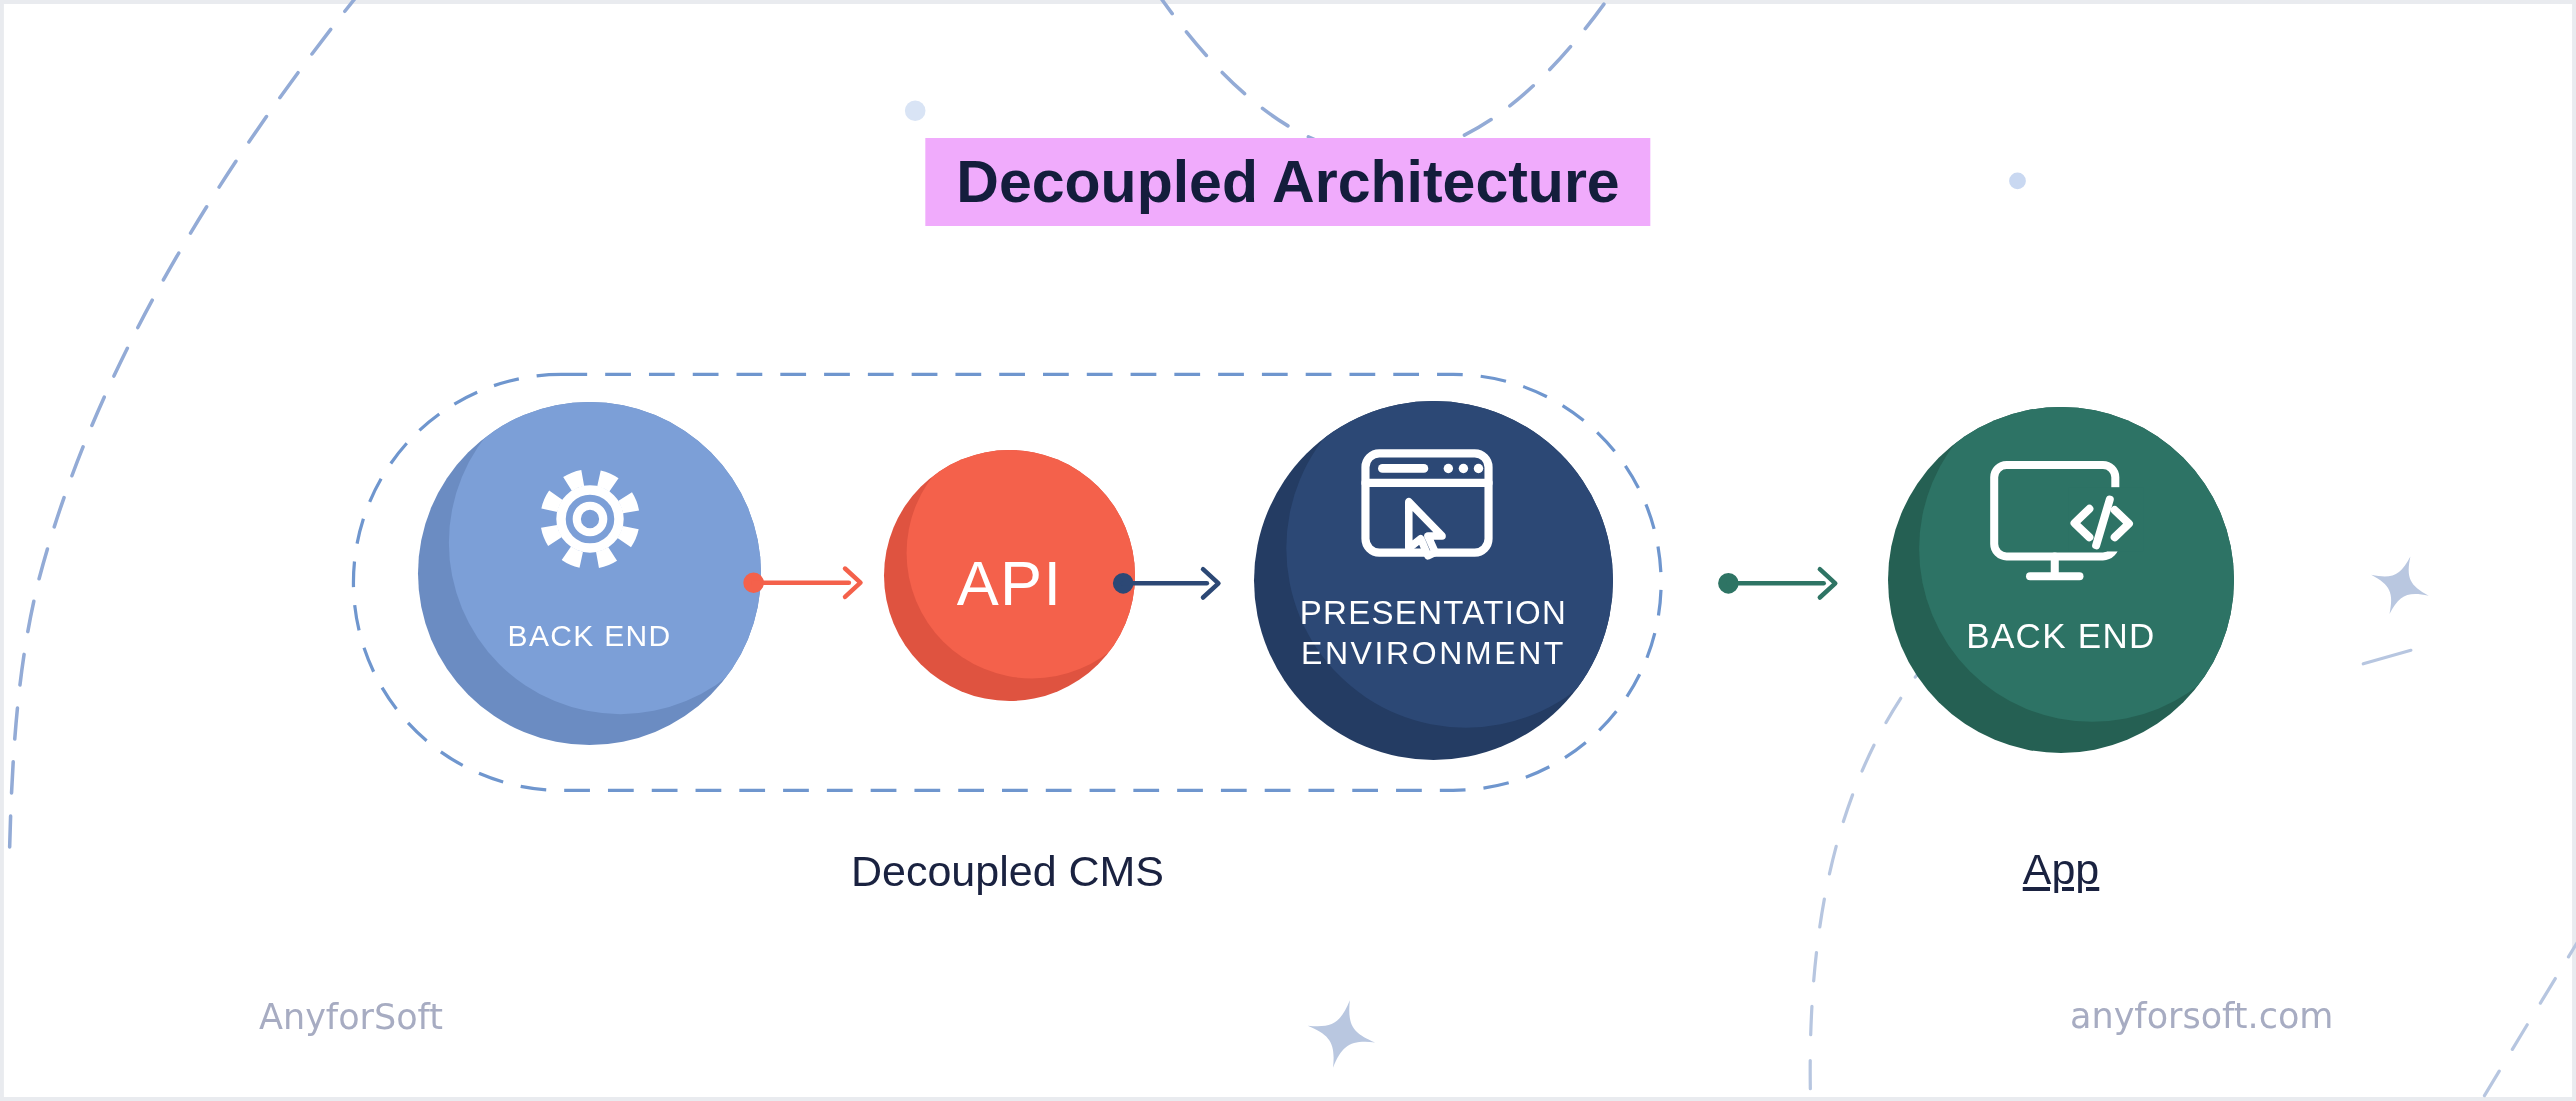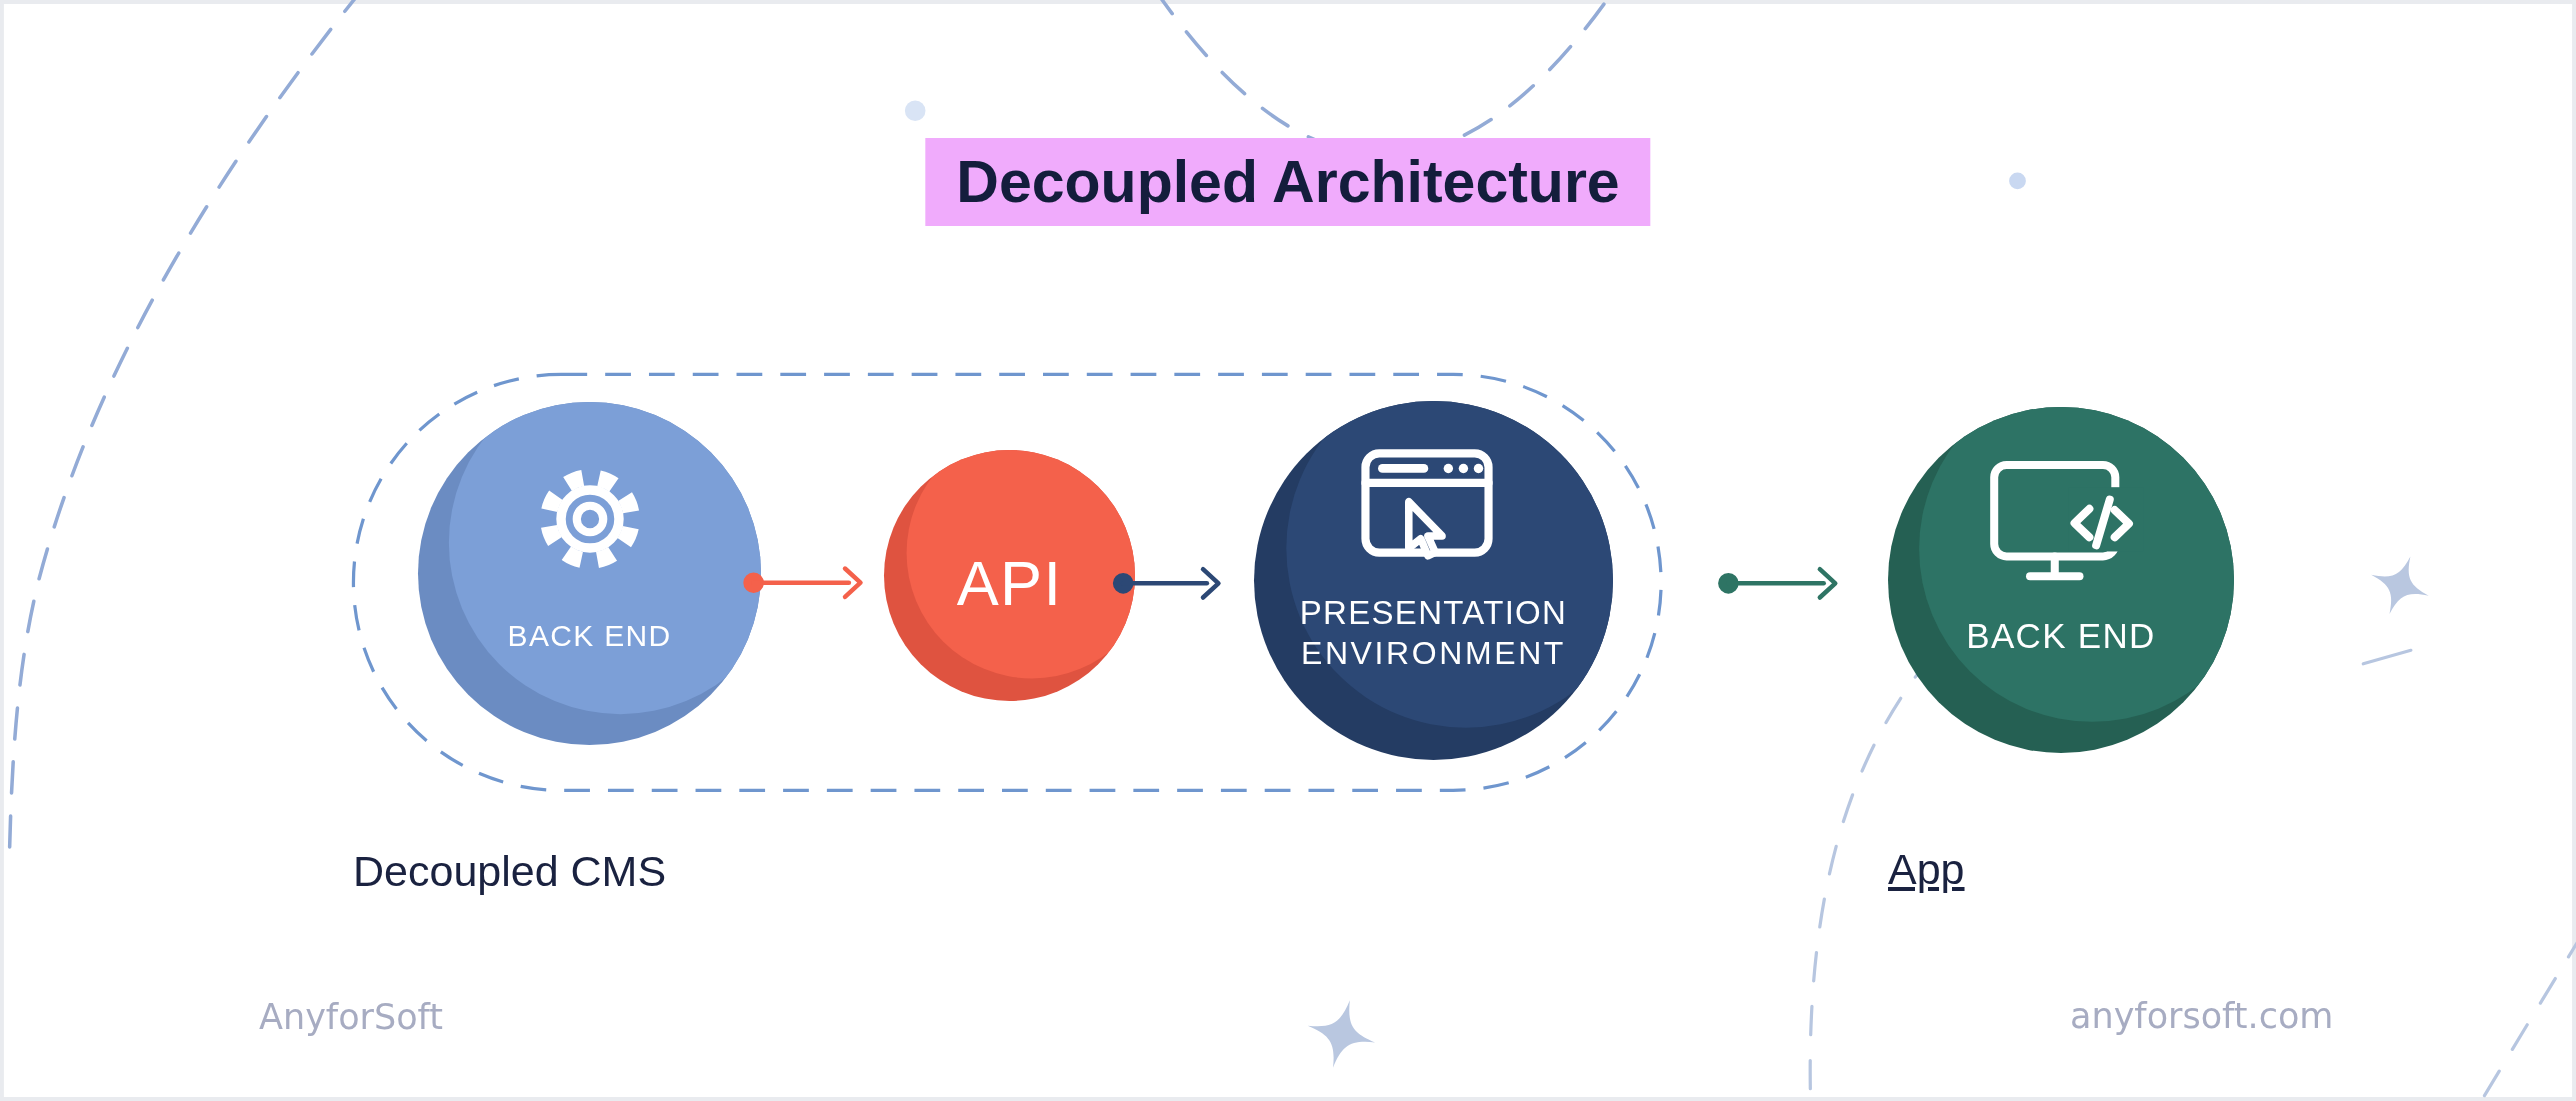--- a/index.html
+++ b/index.html
@@ -38,21 +38,21 @@
   .pres-label{top:193px;font-size:33px;letter-spacing:1.3px;text-align:center;}
   .env-label{top:234px;font-size:32px;font-weight:400;letter-spacing:2.6px;text-align:center;}
   .frontend-label{top:209px;font-size:35px;letter-spacing:1.3px;}
 
   .icon{position:absolute;}
   .gear-svg{left:109px;top:54px;width:126px;height:126px;}
   .browser-svg{left:107px;top:48px;width:132px;height:135px;}
   .monitor-svg{left:101px;top:53px;width:155px;height:131px;}
 
   
-  .group-label{position:absolute;z-index:4;color:#1a2240;font-size:43px;font-weight:500;text-align:left;line-height:58px;}
+  .group-label{position:absolute;z-index:4;color:#1a2240;font-size:43px;font-weight:500;text-align:center;line-height:58px;}
   .cms-label{left:353px;width:1309px;top:842px;}
   .app-label{left:1888px;width:346px;top:840px;text-decoration:underline;}
 
   
   .watermark{position:absolute;z-index:4;color:#a7acc2;font-size:35px;font-weight:500;line-height:43px;font-family:"DejaVu Sans","Liberation Sans",sans-serif;margin-top:16px;}
   .wm-left{left:259px;top:980px;}
   .wm-right{left:2070px;top:979px;}
 </style>
 </head>
 <body>

